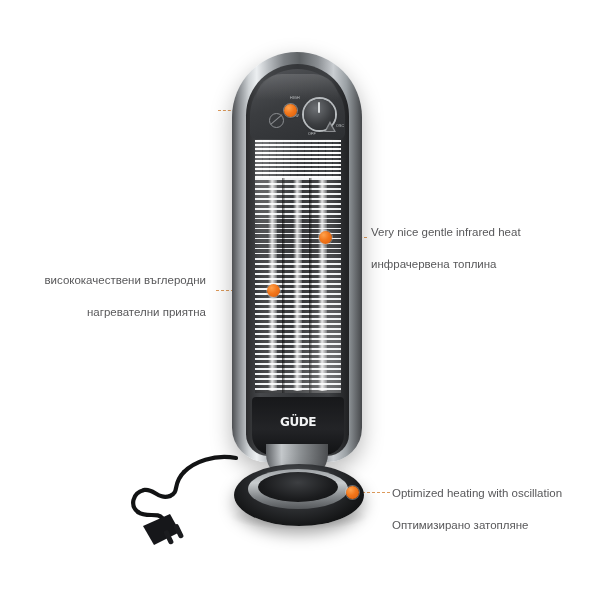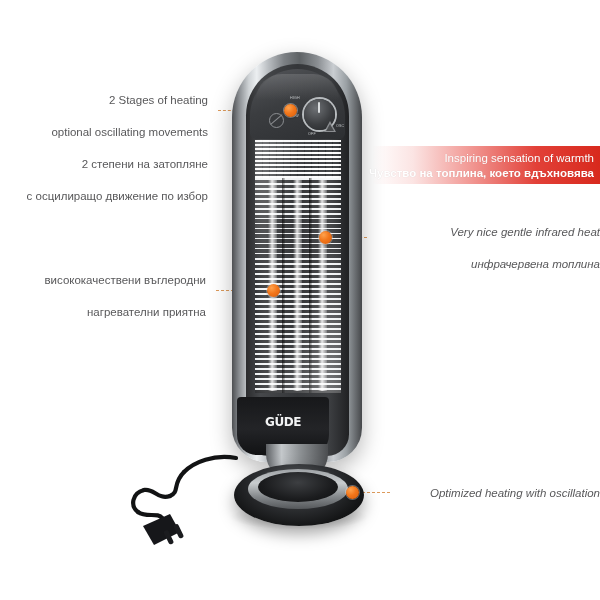--- a/index.html
+++ b/index.html
@@ -23,21 +23,21 @@
   .callout {
     position: absolute;
     font-family: "Liberation Sans", sans-serif;
     font-size: 11.5px;
     line-height: 16px;
     color: #58585a;
     white-space: pre-line;
   }
   .callout .en { color: #58585a; }
   .callout .bg { color: #58585a; }
-  .callout.right { text-align: right; font-style: italic; }
+  .callout.right { text-align: left; }
   .callout.left  { text-align: right; }
 
   
   .leader {
     position: absolute;
     height: 0;
     border-top: 1px dashed #d8893f;
     opacity: .85;
   }
 
@@ -242,21 +242,21 @@
     left: 0; top: 0;
     width: 100%; height: 100%;
     background: linear-gradient(115deg, rgba(255,255,255,.30) 0%, rgba(255,255,255,0) 32%,
                  rgba(255,255,255,0) 62%, rgba(255,255,255,.22) 88%);
     pointer-events: none;
   }
 
   
   .logoplate {
     position: absolute;
-    left: 23px;
+    left: 38px;
     top: 345px;
     width: 92px;
     height: 58px;
     border-radius: 4px 4px 20px 20px;
     background: linear-gradient(to bottom, #17181a 0%, #232427 55%, #111214 100%);
   }
   .logo {
     position: absolute;
     left: 0; right: 0;
     top: 18px;
@@ -387,39 +387,30 @@
   <div class="leader" style="left:218px; top:110px; width:72px;"></div>
   <div class="leader" style="left:216px; top:290px; width:58px;"></div>
   <div class="leader" style="left:325px; top:237px; width:42px;"></div>
   <div class="leader" style="left:352px; top:492px; width:38px;"></div>
 
   <div class="dot" style="left:284px; top:104px;"></div>
   <div class="dot" style="left:267px; top:284px;"></div>
   <div class="dot" style="left:319px; top:231px;"></div>
   <div class="dot" style="left:346px; top:486px;"></div>
 
-  <div class="callout left" style="left:0px; top:76px; width:218px; padding-right:10px; box-sizing:border-box;">
-    <div class="en">2 Stages of heating</div>
-    <div class="en">optional oscillating movements</div>
-    <div class="bg">2 степени на затопляне</div>
-    <div class="bg">с осцилиращо движение по избор</div>
-  </div>
 
   <div class="callout left" style="left:0px; top:256px; width:216px; padding-right:10px; box-sizing:border-box;">
     <div class="bg">висококачествени въглеродни</div>
     <div class="bg">нагревателни приятна</div>
   </div>
 
   <div class="callout right" style="left:371px; top:208px; width:229px;">
     <div class="en">Very nice gentle infrared heat</div>
     <div class="bg">инфрачервена топлина</div>
   </div>
 
   <div class="callout right" style="left:392px; top:469px; width:208px;">
     <div class="en">Optimized heating with oscillation</div>
+    <div class="bg">Оптимизирано затопляне</div>
   </div>
 
-  <div class="banner">
-    <div class="line l1">Inspiring sensation of warmth</div>
-    <div class="line l2">Чувство на топлина, което вдъхновява</div>
-  </div>
 
 </div>
 
 </body></html>

